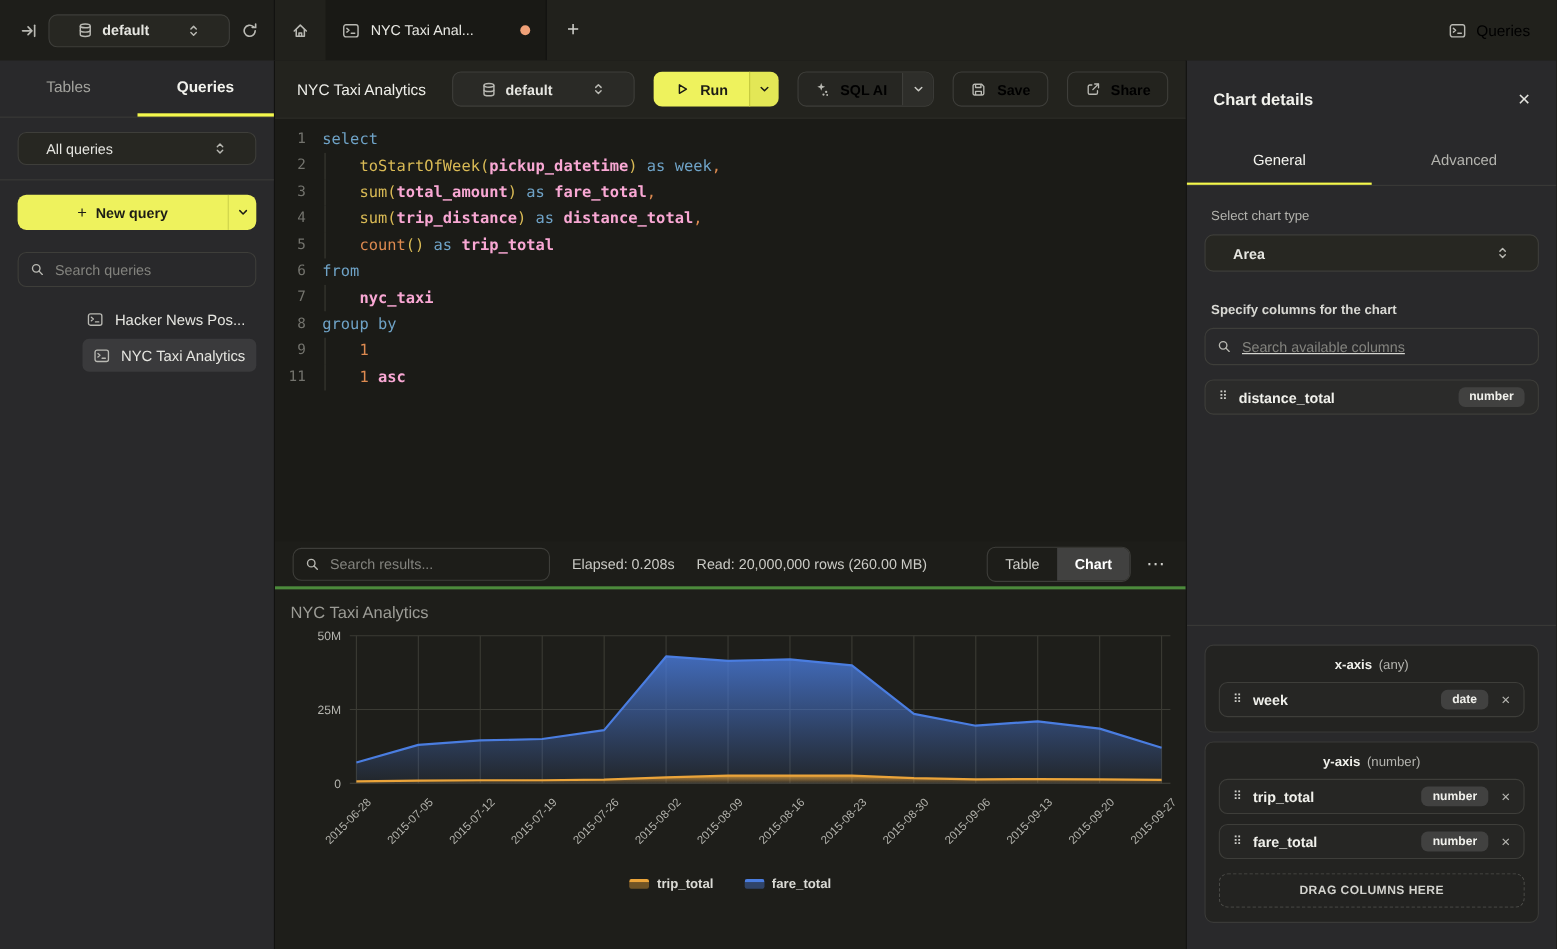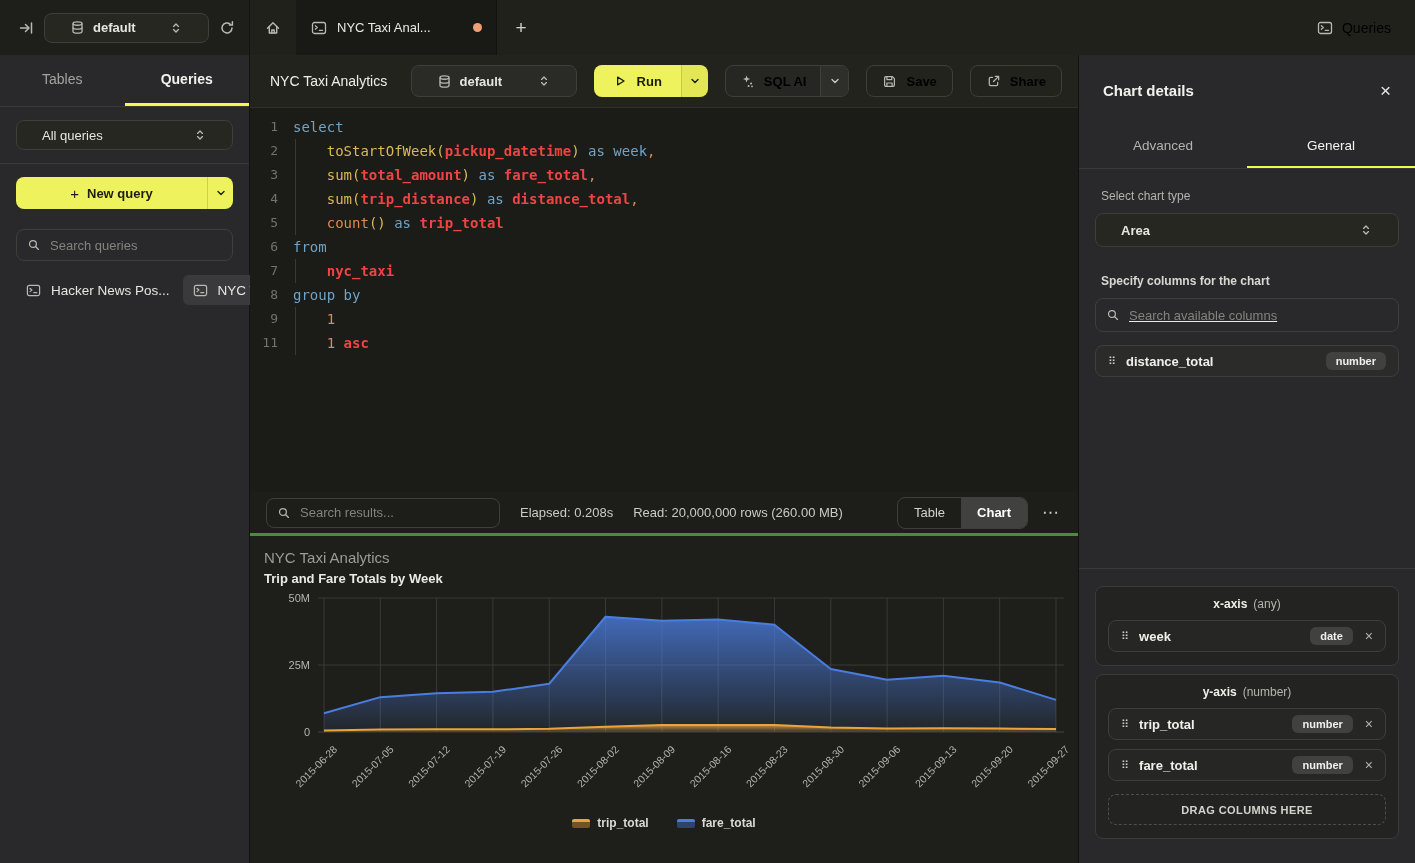--- a/index.html
+++ b/index.html
@@ -47,21 +47,21 @@
     color:#1d1d16; font-size:13px; font-weight:bold; }
   .nq-plus { font-size:15px; font-weight:normal; }
   .nq-chev { width:26px; display:flex; align-items:center; justify-content:center;
     border-left:1px solid #cdd14a; color:#1d1d16; }
   .input { display:flex; align-items:center; gap:9px; height:32px; padding:0 10px;
     border:1px solid #3e3e3a; border-radius:8px; background:transparent; }
   .input input { flex:1; background:transparent; border:none; outline:none; color:#dcdcd6; font-size:13px;
     font-family:"Liberation Sans", sans-serif; }
   .input input::placeholder { color:#83837e; }
   .sidebar .input { margin-top:20px; }
-  .qlist { margin-top:14px; display:flex; flex-direction:row; gap:3px; }
+  .qlist { margin-top:14px; display:flex; flex-direction:column; gap:3px;align-items:flex-end; }
   .qitem { height:30px; display:flex; align-items:center; gap:10px; padding:0 10px; border-radius:6px;
     font-size:13.5px; color:#e6e6e1; cursor:pointer; white-space:nowrap; }
   .qitem.selected { background:#3a3a3c; }
 
   
   .main { width:828px; display:flex; flex-direction:column; background:#1c1c18; }
   .toolbar { height:53px; display:flex; align-items:center; background:#23231e; border-bottom:1px solid #30302b; padding:0 16px 0 20px; }
   .page-title { font-size:14px; color:#eeeee9; }
   .toolbar-actions { margin-left:auto; display:flex; align-items:center; gap:17px; }
   .tb-select { width:166px; height:32px; background:#2a2a26; }
@@ -84,21 +84,21 @@
 
   
   .editor { flex:1; background:#1b1b17; padding-top:7px; overflow:hidden;
     font-family:"DejaVu Sans Mono", monospace; font-size:14px; }
   .line { display:flex; height:24px; line-height:24px; }
   .ln { width:28px; text-align:right; color:#73736d; font-size:13px; flex:0 0 auto; }
   .code { margin-left:15px; white-space:pre; position:relative; }
   .code.indent::before { content:""; position:absolute; left:2px; top:0; bottom:0; width:1px; background:#3a3a33; }
   .s-kw { color:#6fa3c7; }
   .s-fn { color:#d9ba55; }
-  .s-id { color:#ef4444; font-weight:bold; }
+  .s-id { color:#f9a8d4; font-weight:bold; }
   .s-or { color:#dd8a50; }
   .s-pl { color:#c8c8c2; }
 
   
   .results-bar { height:41px; display:flex; align-items:center; gap:20px; padding:0 16px; background:#1d1d19; }
   .results-bar .input { width:234px; height:30px; margin:0; }
   .meta { font-size:13px; color:#cbcbc6; white-space:nowrap; }
   .right-tools { margin-left:auto; display:flex; align-items:center; gap:12px; }
   .view-toggle { display:flex; height:32px; border:1px solid #3e3e3a; border-radius:8px; overflow:hidden; }
   .vt-btn { padding:0 16px; display:flex; align-items:center; background:transparent; border:none;
@@ -395,21 +395,20 @@
           <button class="vt-btn active">Chart</button>
         </div>
         <button class="more-btn">⋯</button>
       </div>
     </div>
 
     <div class="green-divider"></div>
 
     <div class="chart-panel">
       <div class="chart-title">NYC Taxi Analytics</div>
-      <div class="chart-subtitle">Trip and Fare Totals by Week</div>
       <svg id="chart-plot" width="812" height="228" viewBox="0 0 812 228">
           <defs>
             <linearGradient id="grad0" x1="0" y1="0" x2="0" y2="1">
               <stop offset="0" stop-color="#eba43a" stop-opacity="0.8"></stop>
               <stop offset="1" stop-color="#eba43a" stop-opacity="0.08"></stop>
             </linearGradient>
             <linearGradient id="grad1" x1="0" y1="0" x2="0" y2="1">
               <stop offset="0" stop-color="#4a7de0" stop-opacity="0.8"></stop>
               <stop offset="1" stop-color="#4a7de0" stop-opacity="0.08"></stop>
             </linearGradient>
@@ -465,25 +464,25 @@
         </div>
     </div>
   </main>
 
   <aside class="rightpanel">
     <div class="rp-header">
       <span class="rp-title">Chart details</span>
       <button class="rp-close">×</button>
     </div>
     <div class="rp-tabs">
+      <div class="rp-tab active">
+          <span>General</span>
+        </div>
       <div class="rp-tab">
           <span>Advanced</span>
-        </div>
-      <div class="rp-tab active">
-          <span>General</span>
         </div>
     </div>
     <div class="rp-content">
       <div class="rp-label">Select chart type</div>
       <div class="select wide">
         <span class="lbl">Area</span>
         <svg class="icon" width="14" height="14" viewBox="0 0 16 16" fill="none" stroke="currentColor" stroke-width="1.5" stroke-linecap="round" stroke-linejoin="round">
             <path d="M5.2 6.2L8 3.4l2.8 2.8"></path>
             <path d="M5.2 9.8l2.8 2.8 2.8-2.8"></path>
           </svg>

